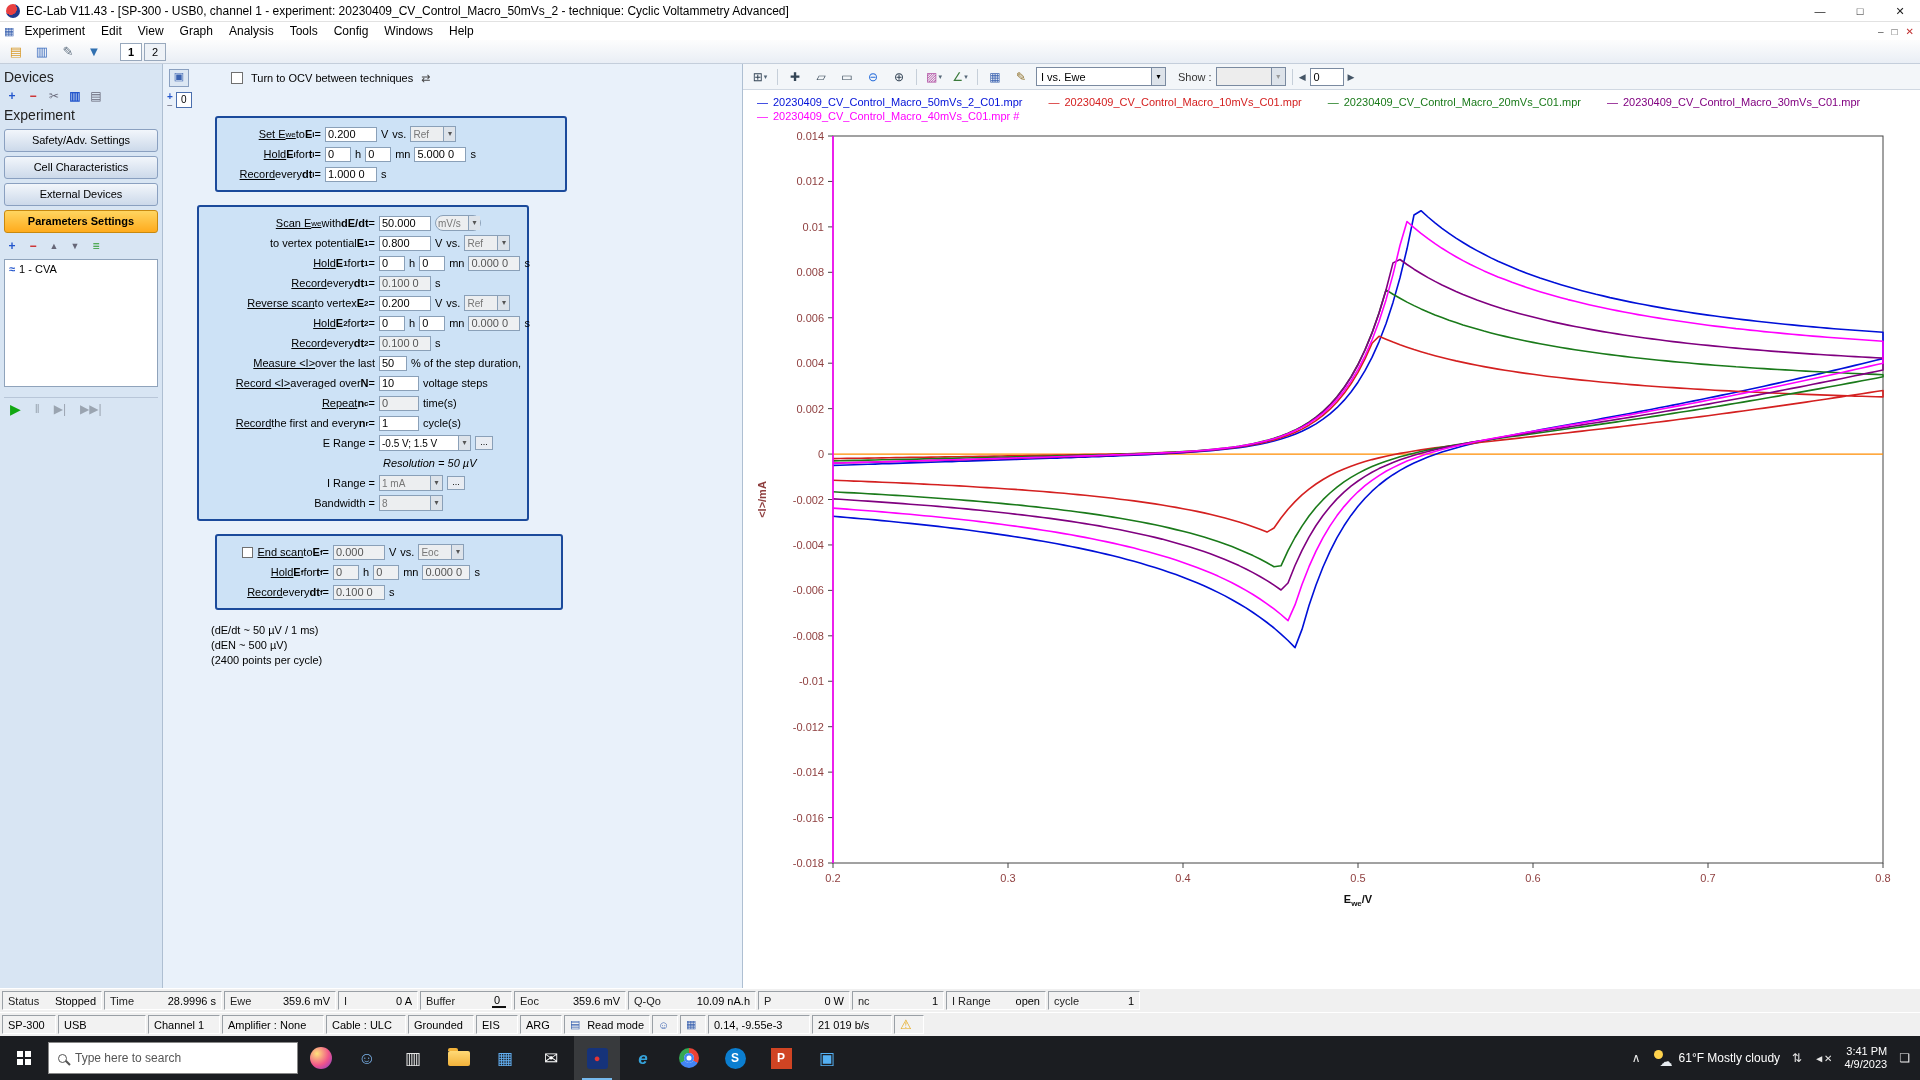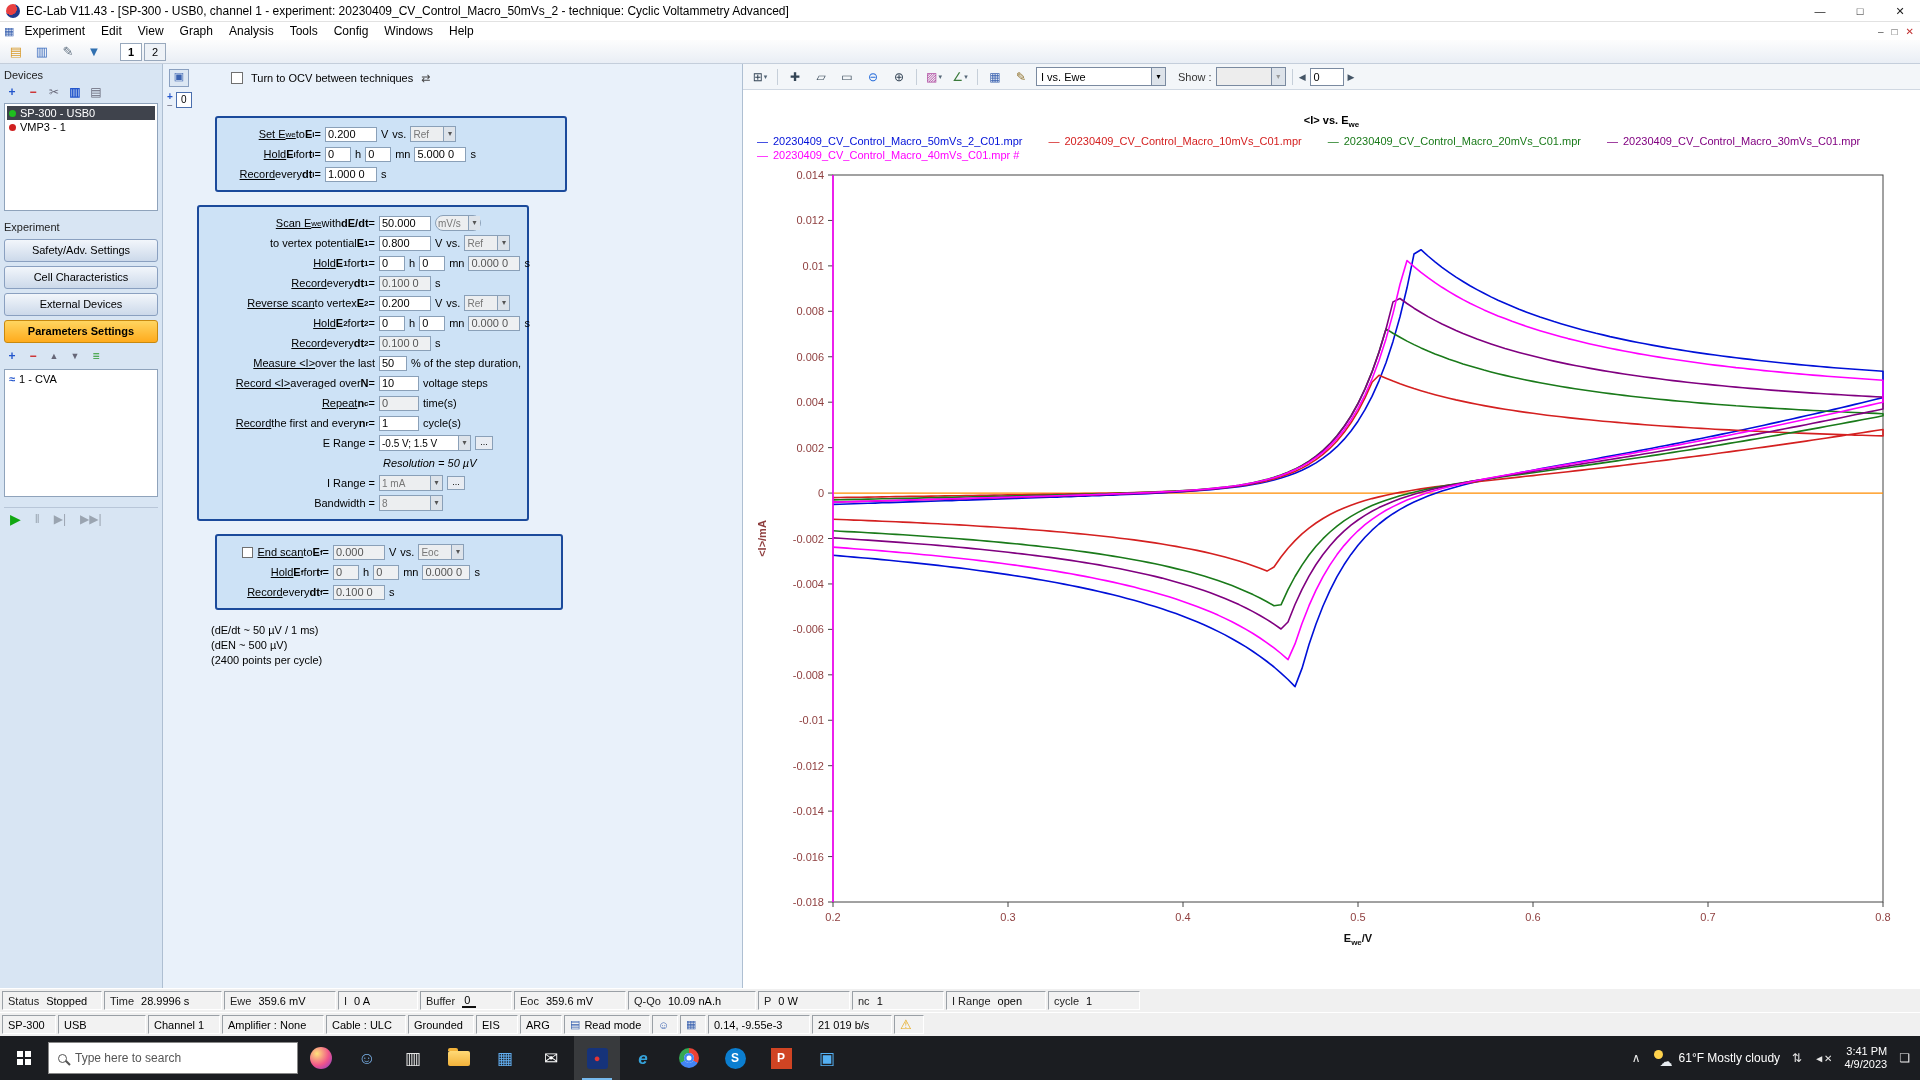--- a/index.html
+++ b/index.html
@@ -22,21 +22,21 @@
   
   .toolbar{height:24px;background:linear-gradient(#fdfdfd,#e9eef5);border-bottom:1px solid #c4cedb;display:flex;align-items:center;padding-left:6px;gap:6px;flex:none;}
   .tico{font-size:13px;line-height:18px;width:20px;text-align:center;}
   .tabs{display:flex;margin-left:10px;gap:2px;}
   .tab{width:22px;height:18px;border:1px solid #98a8bc;background:#eef2f7;text-align:center;font-size:11px;line-height:16px;}
   .tab.active{background:#fff;font-weight:bold;}
   
   .main{flex:1;display:flex;min-height:0;}
   
   .leftpanel{width:163px;flex:none;background:#d8e5f3;border-right:1px solid #aebfd2;padding:3px 4px;display:flex;flex-direction:column;}
-  .seclabel{font-size:11px;color:#222;margin:2px 0;}
+  .seclabel{font-size:14px;color:#222;margin:2px 0;}
   .devtools{display:flex;gap:5px;align-items:center;margin:2px 0;}
   .devtools span{font-size:12px;width:16px;text-align:center;}
   .c-blue{color:#2255cc;font-weight:bold;} .c-red{color:#cc2222;font-weight:bold;} .c-gray{color:#667;}
   .devlist{background:#fff;border:1px solid #8fa3bb;height:108px;margin:2px 0 8px 0;padding:2px;font-size:11px;}
   .dev{display:flex;align-items:center;gap:4px;padding:1px 2px;}
   .dev.sel{background:#3f434c;color:#fff;}
   .led{width:7px;height:7px;border-radius:50%;flex:none;}
   .expnav{display:flex;flex-direction:column;gap:4px;margin:4px 0;}
   .expbtn{height:23px;border:1px solid #8aa0c0;border-radius:3px;background:linear-gradient(#f2f6fb,#ccd9ea);font-size:11px;text-align:center;line-height:21px;}
   .expbtn.active{background:linear-gradient(#ffd560,#ffab1d);border-color:#c8890f;font-weight:bold;}
@@ -89,21 +89,21 @@
   .navarr{font-size:9px;color:#456;}
   .charthead{text-align:center;margin-top:24px;font-size:11px;font-weight:bold;flex:none;}
   .legend{display:flex;flex-wrap:wrap;column-gap:26px;row-gap:2px;padding:6px 0 2px 14px;font-size:11px;flex:none;}
   .lg-item{display:inline-flex;gap:5px;align-items:center;white-space:nowrap;}
   .chartwrap{flex:1;padding-left:6px;}
   .tick{fill:#8f3f3f;font-size:11px;font-family:"Liberation Sans",sans-serif;}
   .axx{fill:#111;font-size:11px;font-weight:bold;font-family:"Liberation Sans",sans-serif;}
   .axy{fill:#8f3f3f;font-size:11px;font-weight:bold;font-family:"Liberation Sans",sans-serif;}
   
   .sbar{height:24px;background:#f0f0f0;border-top:1px solid #fff;display:flex;align-items:center;padding:0 2px;gap:2px;flex:none;font-size:11px;}
-  .scell{display:inline-flex;align-items:center;height:19px;border:1px solid;border-color:#9aa0a6 #fff #fff #9aa0a6;padding:0 5px;background:#f2f2f2;flex:none;overflow:hidden;}
+  .scell{display:inline-flex;align-items:center;height:19px;border:1px solid;border-color:#9aa0a6 #fff #fff #9aa0a6;padding:0 5px;background:#f2f2f2;flex:none;overflow:hidden;justify-content:space-between;}
   .slab{color:#222;margin-right:7px;}
   .sval{color:#000;}
   .sval.bar{border-bottom:2px solid #111;padding:0 6px 0 2px;}
   .sicon{margin-right:4px;color:#3a62b0;font-size:11px;}
   .sicon.warn{color:#e6a817;font-size:13px;}
   
   .taskbar{height:44px;background:#1b1d21;display:flex;align-items:center;flex:none;color:#eee;}
   .startbtn{width:48px;height:44px;display:flex;align-items:center;justify-content:center;}
   .winlogo{width:6px;height:6px;background:#fff;box-shadow:8px 0 #fff,0 8px #fff,8px 8px #fff;margin:0 8px 8px 0;}
   .searchbox{width:250px;height:32px;background:#fff;border:1px solid #888;display:flex;align-items:center;padding:0 9px;gap:8px;color:#555;font-size:12px;flex:none;}
@@ -180,30 +180,20 @@
 
     <div class="leftpanel">
       <div class="seclabel">Devices</div>
       <div class="devtools">
         <span class="c-blue">+</span>
         <span class="c-red">−</span>
         <span class="c-gray">✂</span>
         <span class="c-blue">▥</span>
         <span class="c-gray">▤</span>
       </div>
-      <div class="devlist">
-          <div class="dev sel">
-            <span class="led" style="background: rgb(31, 191, 31);"></span>
-            <span>SP-300 - USB0</span>
-          </div>
-          <div class="dev">
-            <span class="led" style="background: rgb(208, 32, 32);"></span>
-            <span>VMP3 - 1</span>
-          </div>
-        </div>
       <div class="seclabel">Experiment</div>
       <div class="expnav">
           <div class="expbtn">Safety/Adv. Settings</div>
           <div class="expbtn">Cell Characteristics</div>
           <div class="expbtn">External Devices</div>
           <div class="expbtn active">Parameters Settings</div>
         </div>
       <div class="devtools">
         <span class="c-blue">+</span>
         <span class="c-red">−</span>
@@ -617,23 +607,20 @@
         <span class="gcombo dis">
           <span class="v"></span>
           <span class="a">▾</span>
         </span>
         <span class="gsep"></span>
         <span class="navarr">◀</span>
         <span class="navbox">0</span>
         <span class="navarr">▶</span>
       </div>
 
-      <div class="charthead">
-        <span>&lt;I&gt; vs. E</span><sub style="font-size:8px">we</sub>
-      </div>
       <div class="legend">
           <span class="lg-item">
             <span style="color: rgb(0, 16, 216);">—</span>
             <span style="color: rgb(0, 16, 216); text-align: center;">20230409_CV_Control_Macro_50mVs_2_C01.mpr</span>
           </span>
           <span class="lg-item">
             <span style="color: rgb(212, 32, 32);">—</span>
             <span style="color: rgb(212, 32, 32);">20230409_CV_Control_Macro_10mVs_C01.mpr</span>
           </span>
           <span class="lg-item">

